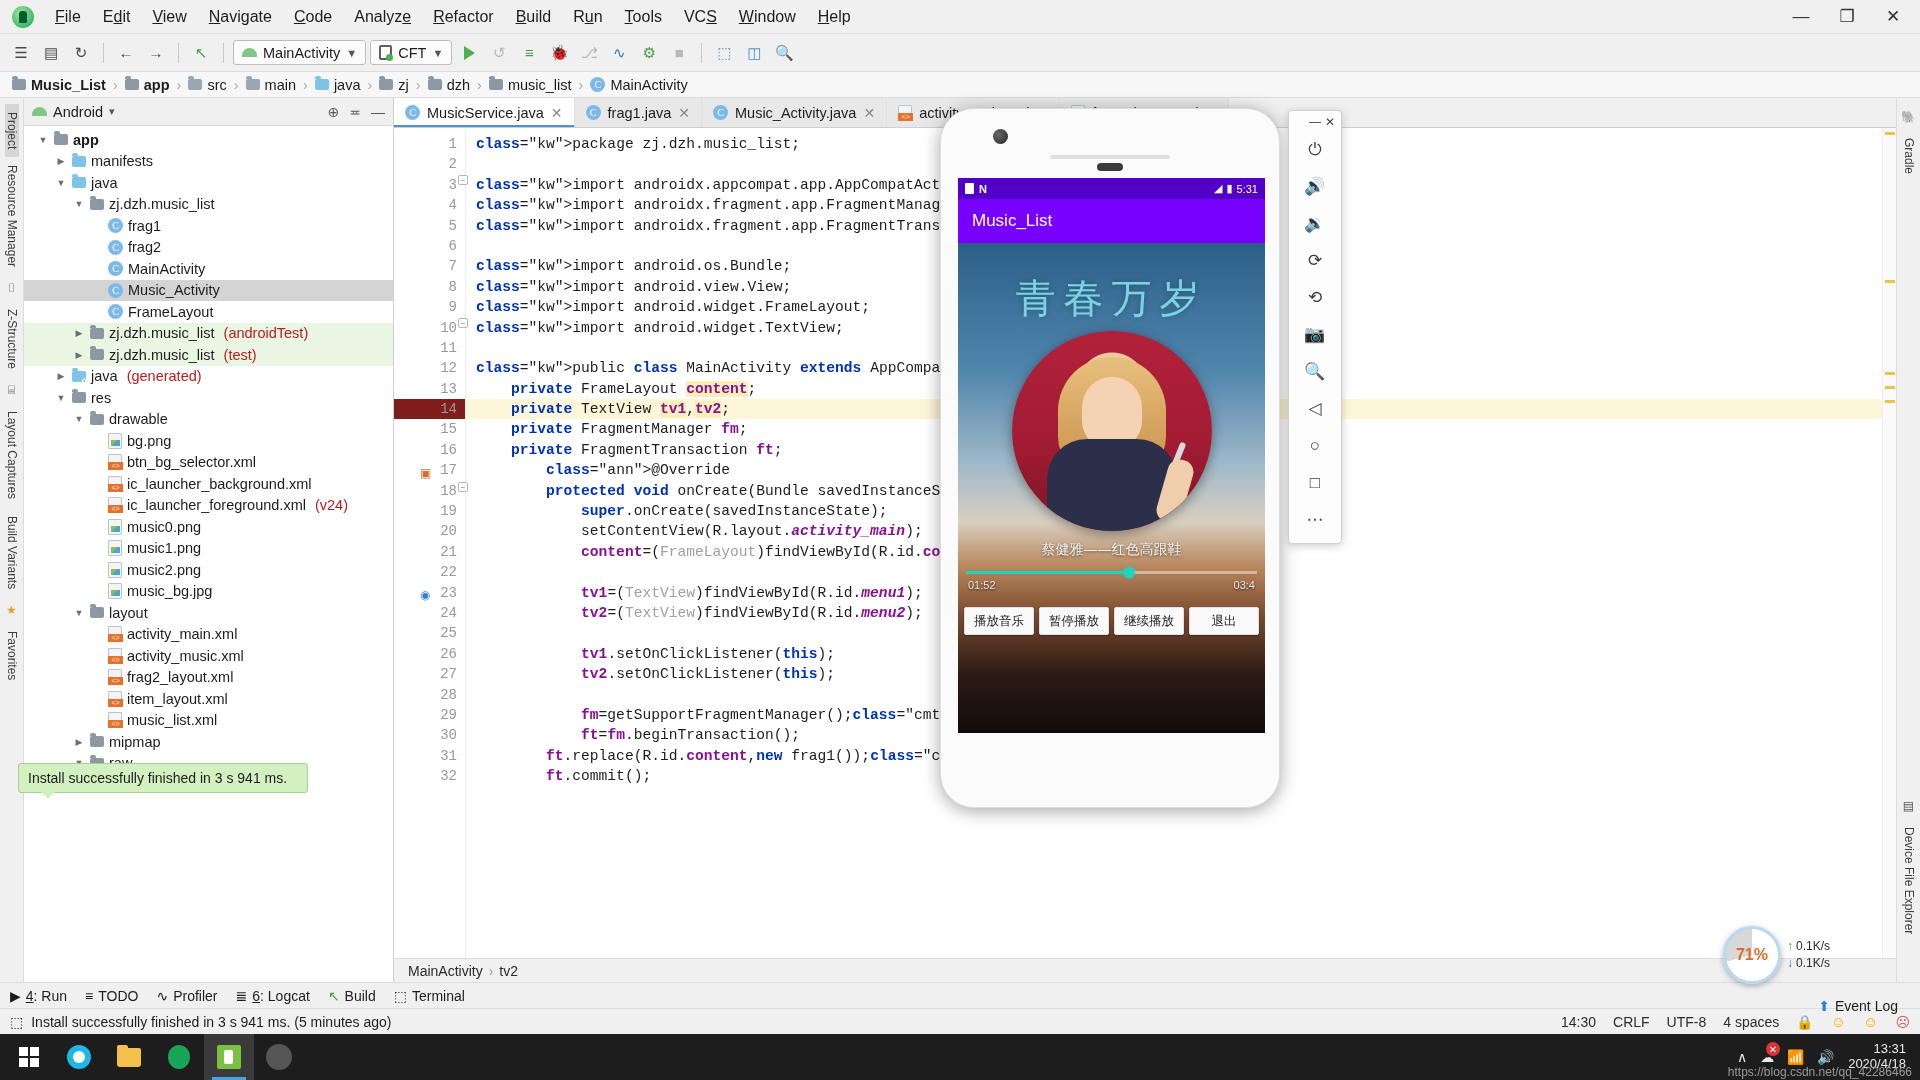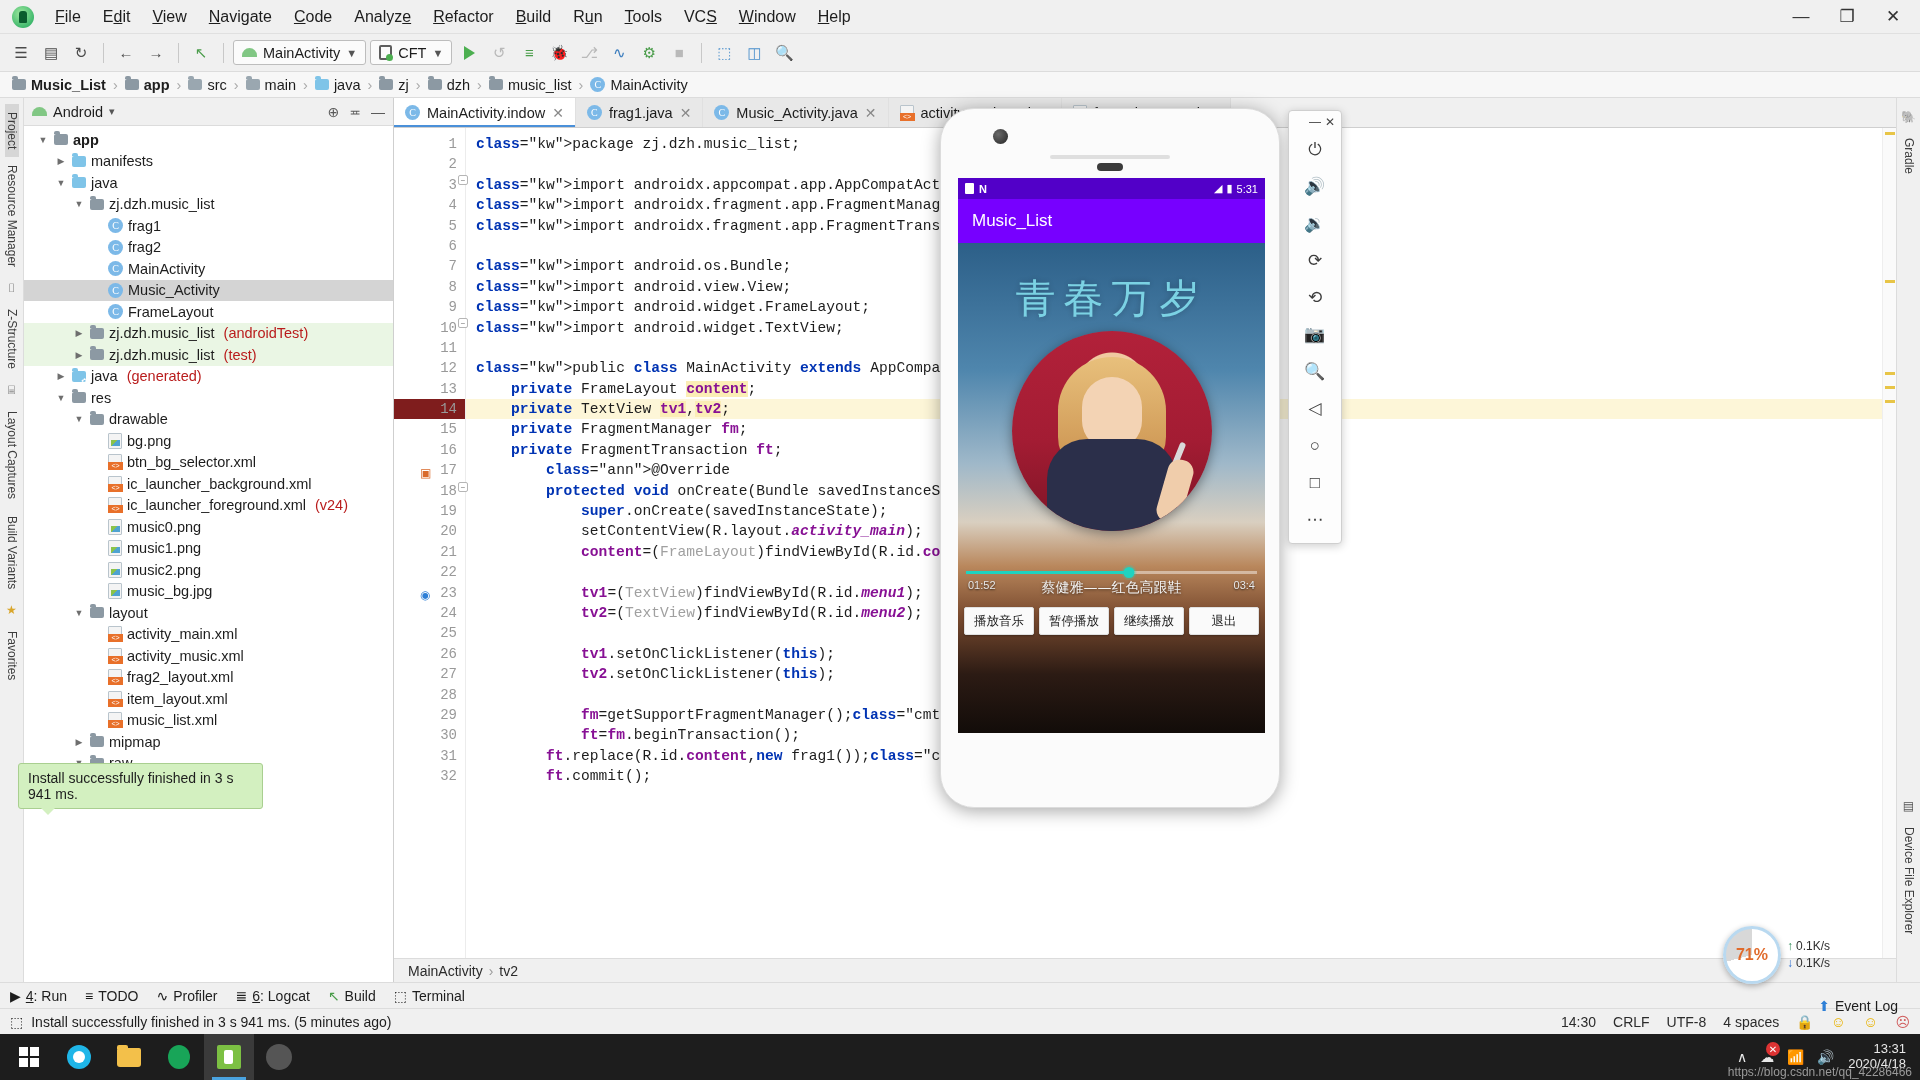--- a/index.html
+++ b/index.html
@@ -283,21 +283,21 @@
   .aa-arm {
     position: absolute; bottom: 8px; right: 24px; width: 26px; height: 64px;
     border-radius: 12px; background: #f0cdab; transform: rotate(16deg);
   }
   .aa-mic {
     position: absolute; bottom: 44px; right: 34px; width: 6px; height: 46px;
     background: #d9d9d9; transform: rotate(22deg); border-radius: 3px;
   }
   .songtitle {
     position: absolute; top: 298px; left: 0; right: 0; text-align: center; color: #f2f2f2;
-    font-size: 14px; font-family: "DejaVu Sans", sans-serif; text-shadow: 0 1px 3px rgba(0,0,0,.6); margin-top: 38px;
+    font-size: 14px; font-family: "DejaVu Sans", sans-serif; text-shadow: 0 1px 3px rgba(0,0,0,.6);
   }
   .seek {
     position: absolute; top: 328px; left: 8px; right: 8px; height: 3px; background: rgba(255,255,255,.45);
   }
   .seek-fill { position: absolute; left: 0; top: 0; height: 3px; width: 56%; background: #1fd3c0; }
   .seek-knob {
     position: absolute; left: 56%; top: -4px; width: 11px; height: 11px; border-radius: 50%;
     background: #1fd3c0; transform: translateX(-50%); box-shadow: 0 0 0 2px rgba(31,211,192,.25);
   }
   .times {
@@ -321,21 +321,21 @@
   }
   .emubar-top { width: 100%; display: flex; justify-content: flex-end; gap: 4px; padding: 0 6px 2px 0; }
   .eb-x { font-size: 12px; color: #444; }
   .eb {
     width: 38px; height: 37px; display: flex; align-items: center; justify-content: center;
     color: #3c3c3c; font-size: 17px; border-radius: 3px;
   }
 
   
   .tooltip {
-    position: absolute; left: 18px; top: 763px; width: 245px; background: #d3f0c0;
+    position: absolute; left: 18px; top: 763px; width: 290px; background: #d3f0c0;
     border: 1px solid #a9cf90; border-radius: 3px; padding: 6px 9px; font-size: 14px;
     color: #1d1d1d; z-index: 30;
   }
   .tooltip::after {
     content:""; position:absolute; left: 22px; bottom: -7px; width: 0; height: 0;
     border-left: 7px solid transparent; border-right: 7px solid transparent; border-top: 7px solid #d3f0c0;
   }
 
   
   .toolwin {
@@ -727,21 +727,21 @@
             <span class="ico-mp3"></span>
             <span class="nm">music0.mp3</span>
           </div>
         </div>
     </div>
 
     <div class="editor-col">
       <div class="tabs" id="tabs">
           <div class="tab active">
             <span class="cbadge">C</span>
-            <span>MainActivity.indow</span>
+            <span>MusicService.java</span>
             <span class="x">✕</span>
           </div>
           <div class="tab">
             <span class="cbadge">C</span>
             <span>frag1.java</span>
             <span class="x">✕</span>
           </div>
           <div class="tab">
             <span class="cbadge">C</span>
             <span>Music_Activity.java</span>

